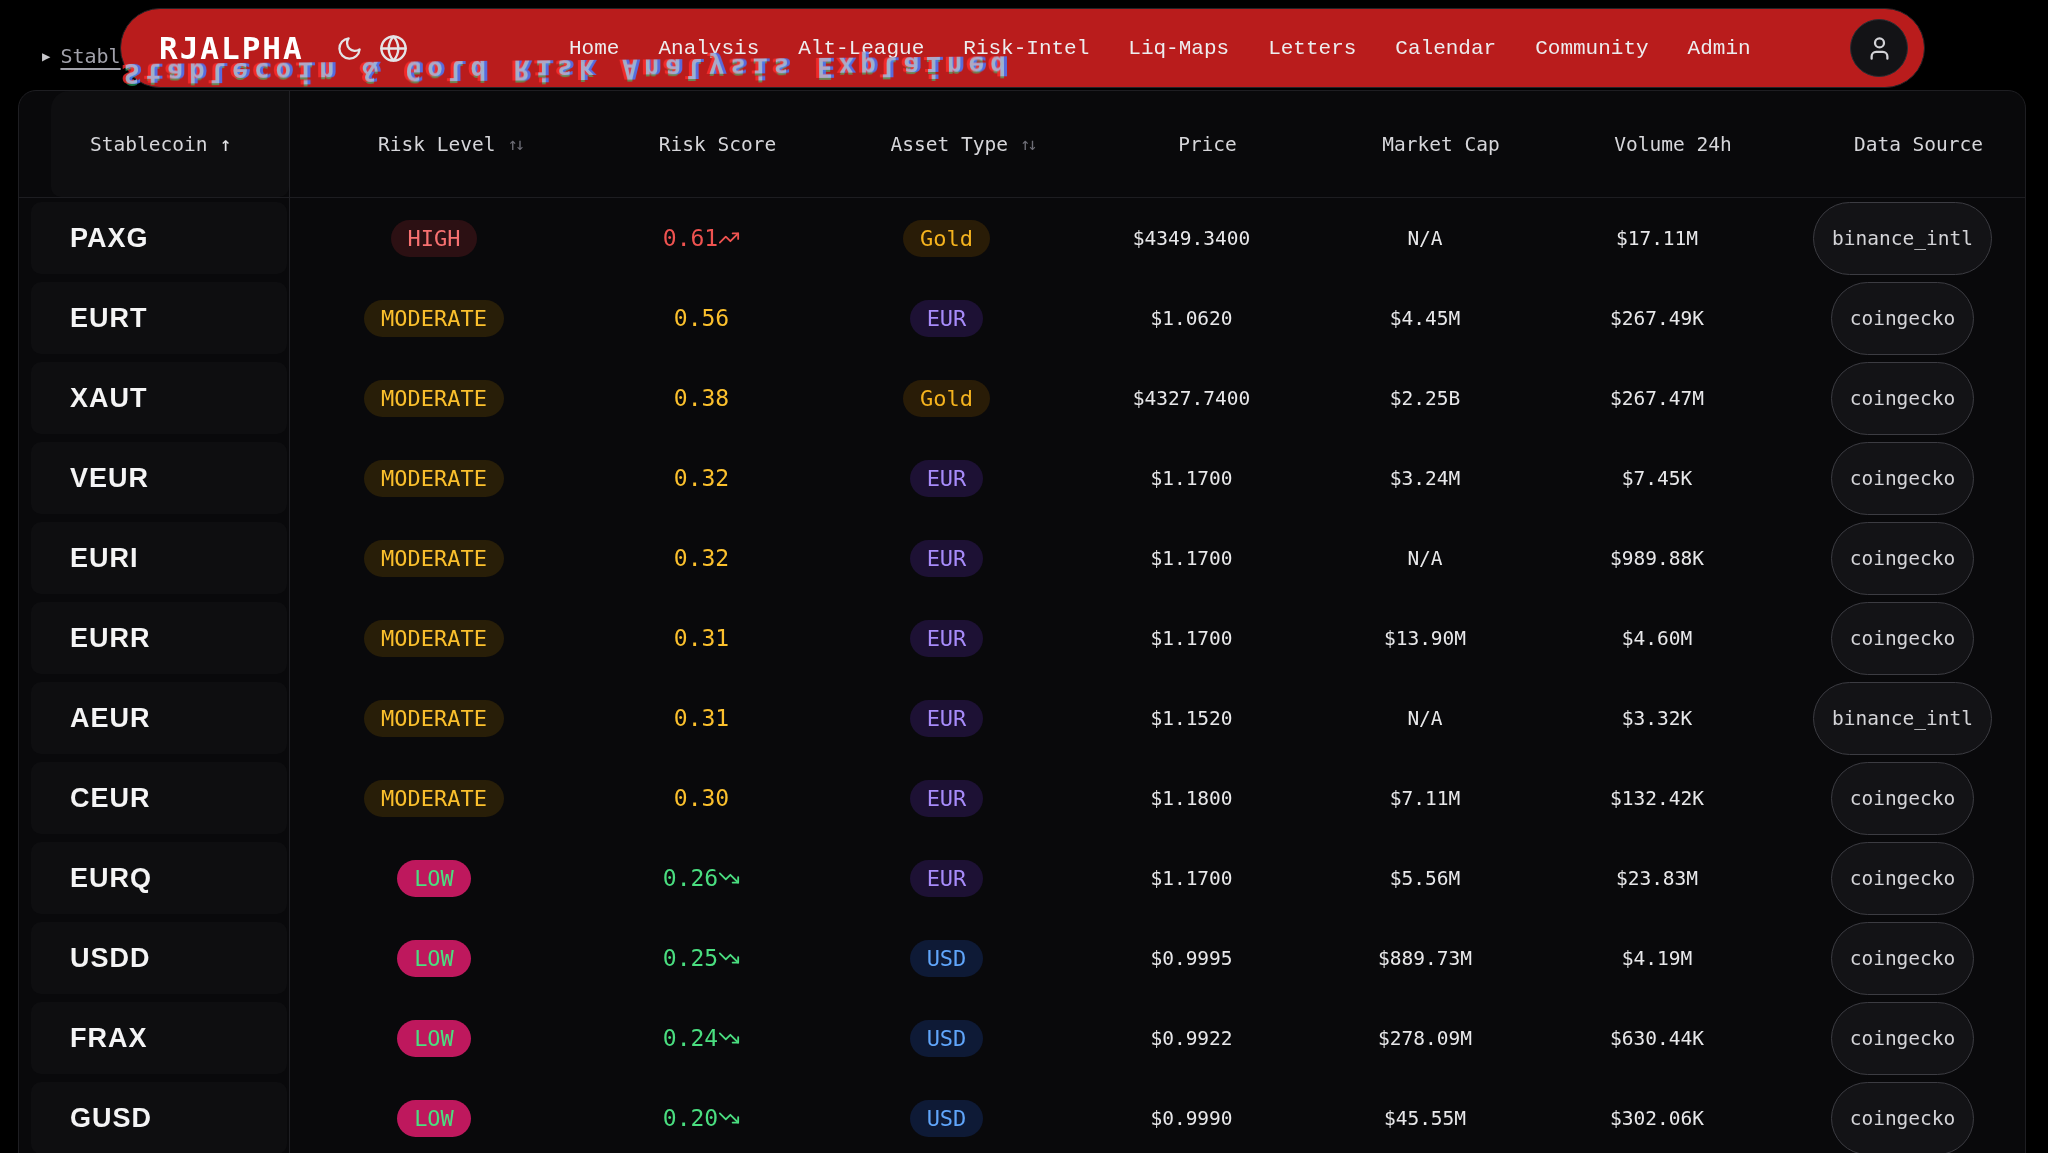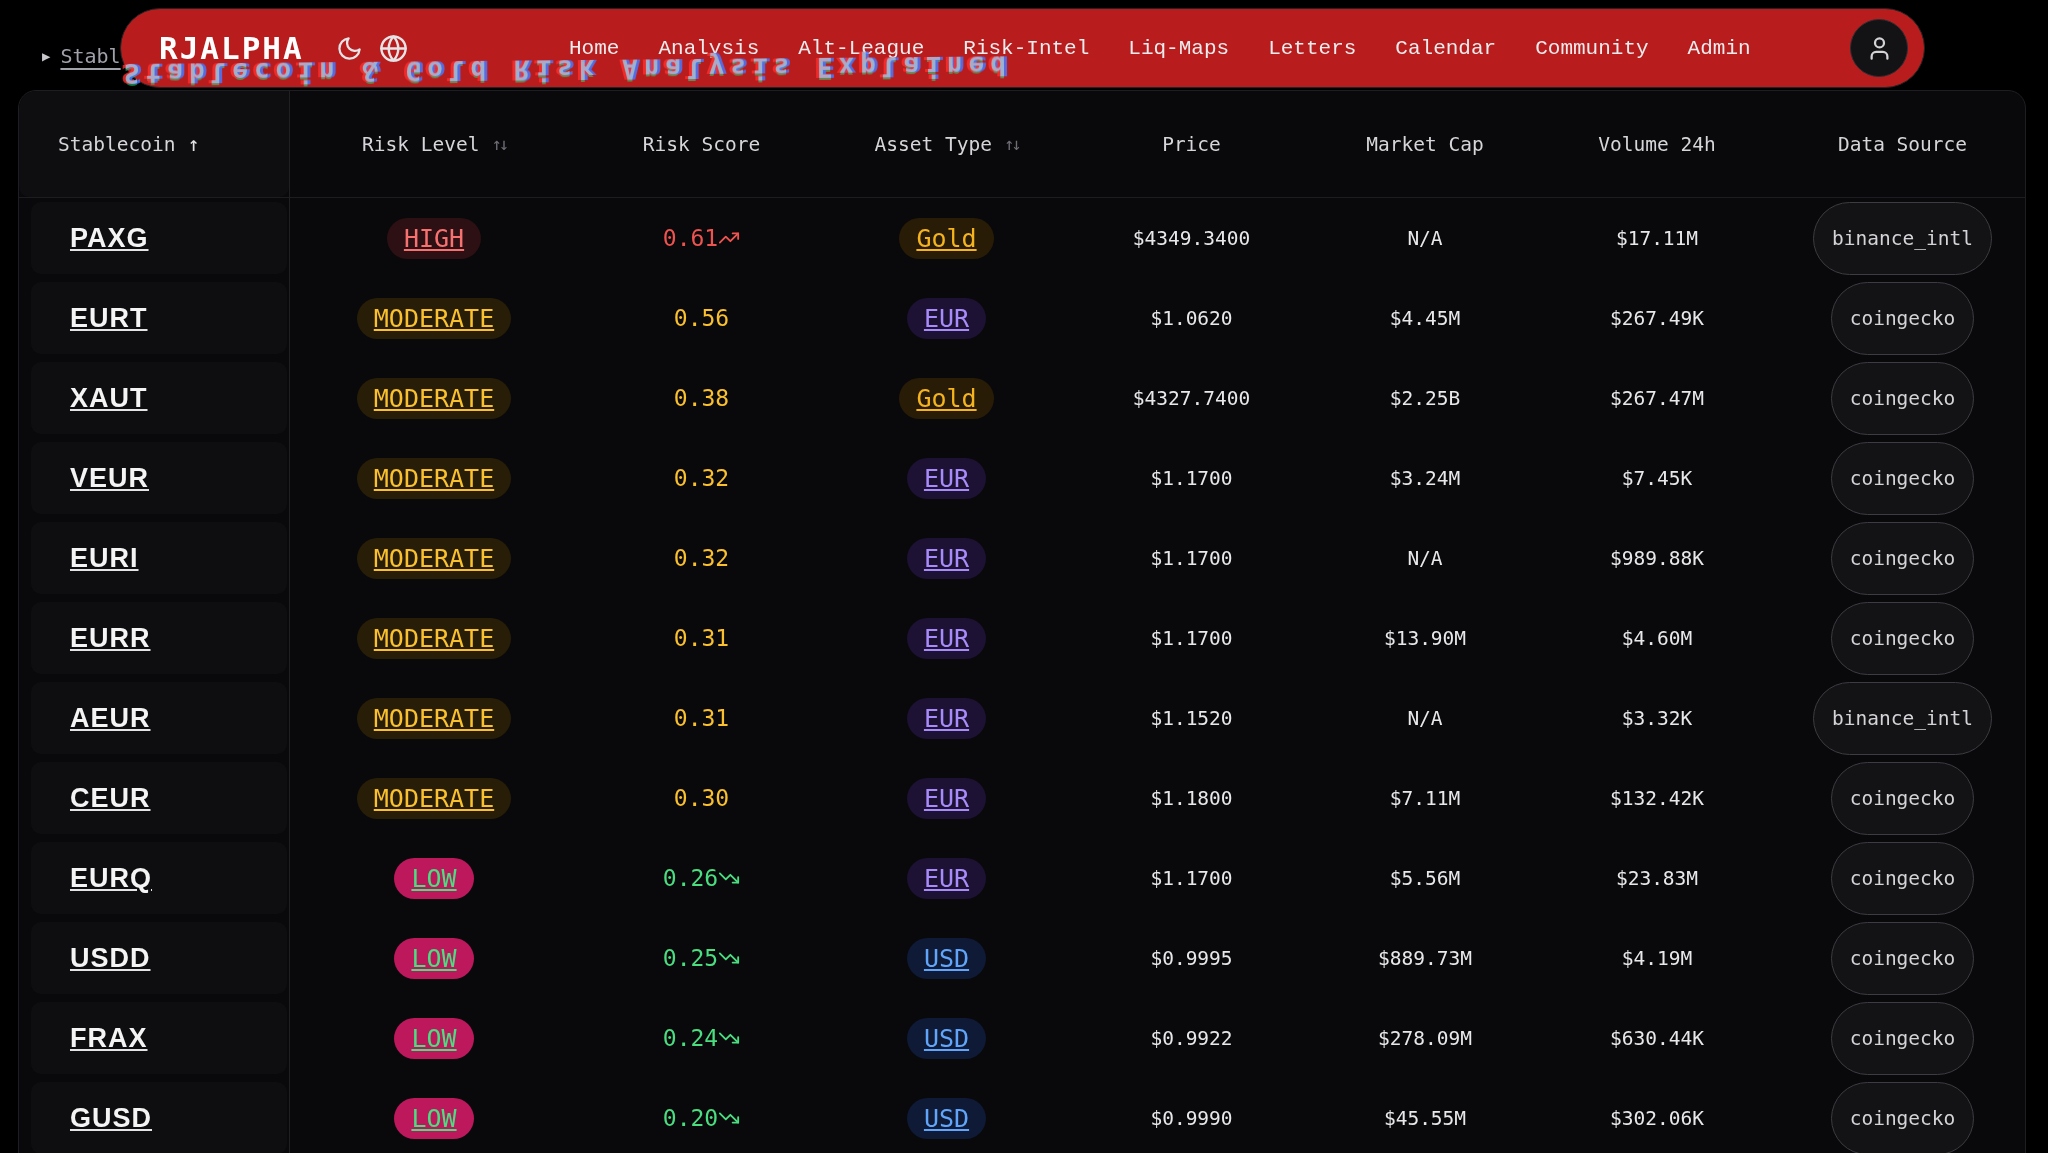--- a/index.html
+++ b/index.html
@@ -70,42 +70,42 @@
   .grid-row {
     display:grid;
     grid-template-columns:270px 290px 245px 245px 245px 222px 242px 249px;
     align-items:center;
   }
   .thead {
     height:107px; border-bottom:1px solid #1d1d21;
   }
   .th {
     display:flex; align-items:center; justify-content:center; gap:12px;
-    color:#d6d6da; font-size:19.5px; white-space:nowrap;
+    color:#d6d6da; font-size:19.5px; white-space:nowrap;margin-left:32px;
   }
   .th-first {
     justify-content:flex-start; padding-left:39px; height:100%;
     background:#0e0e10; border-radius:18px 0 10px 10px;
   }
   .sort-asc  { color:#e4e4e7; font-size:20px; }
   .sort-both { color:#6d6d76; font-size:17px; letter-spacing:-3px; }
 
   .row { height:80px; }
   .row > div { display:flex; align-items:center; justify-content:center; }
-  .cell-sym { height:100%; padding:4px 2px 4px 12px; justify-content:flex-start;text-decoration:underline; }
+  .cell-sym { height:100%; padding:4px 2px 4px 12px; justify-content:flex-start; }
   .sym-bg {
     flex:1; height:100%; background:#0e0e10; border-radius:10px;
     display:flex; align-items:center; padding-left:39px;
     font-family:"Liberation Sans", sans-serif; font-weight:700;
     font-size:27px; letter-spacing:1px; color:#f4f4f5;
   }
 
   .pill {
     display:inline-flex; align-items:center; justify-content:center;
-    border-radius:999px; font-size:25px; padding:6px 17px; white-space:nowrap;text-decoration:underline;
+    border-radius:999px; font-size:22px; padding:6px 17px; white-space:nowrap;
   }
   .level-HIGH     { color:#f87171; background:#2c1013; }
   .level-MODERATE { color:#fbc02d; background:#281e08; }
   .level-LOW      { color:#4ade80; background:#be185d; }
   .asset-Gold     { color:#f5b31e; background:#291c07; }
   .asset-EUR      { color:#a78bfa; background:#1d1134; }
   .asset-USD      { color:#60a5fa; background:#0e1a36; }
 
   .score { font-size:23px; display:flex; align-items:center; }
   .score-HIGH     { color:#ef5350; }

